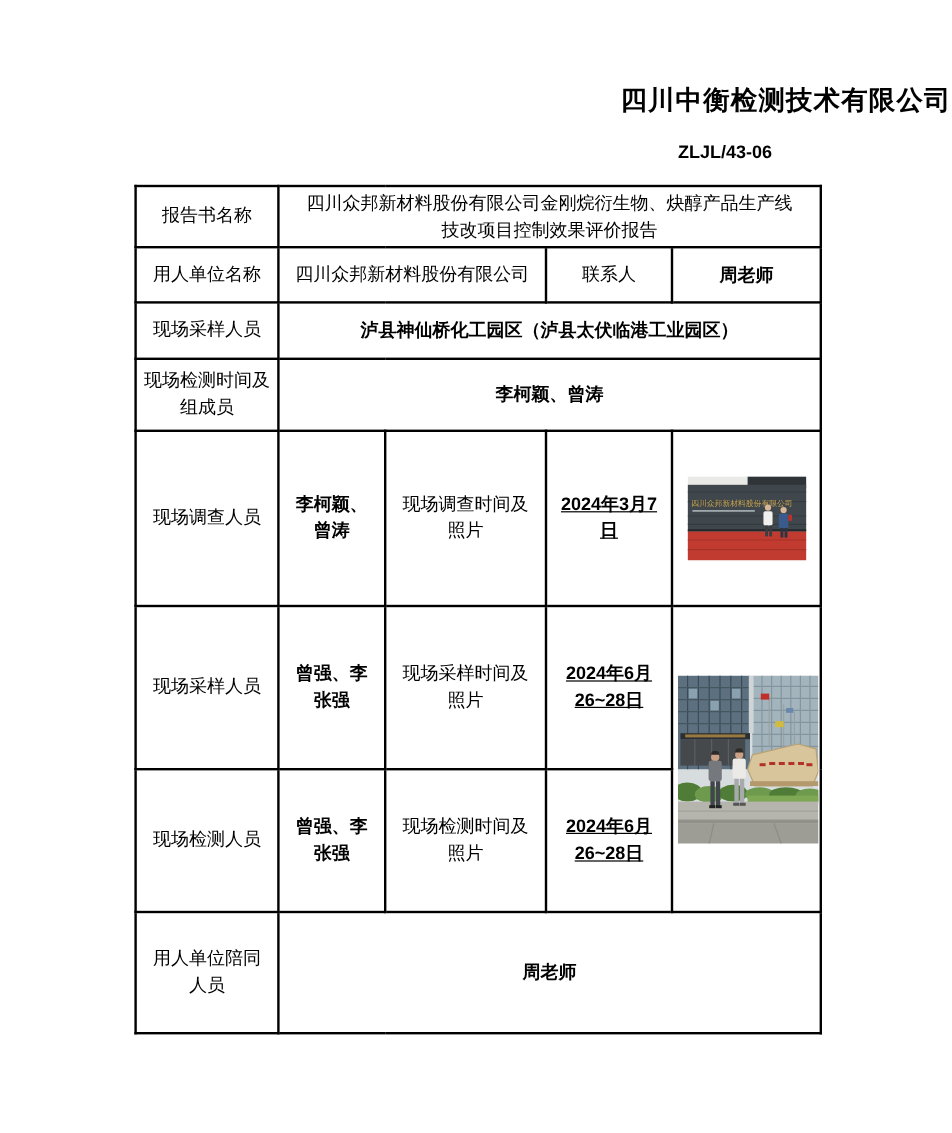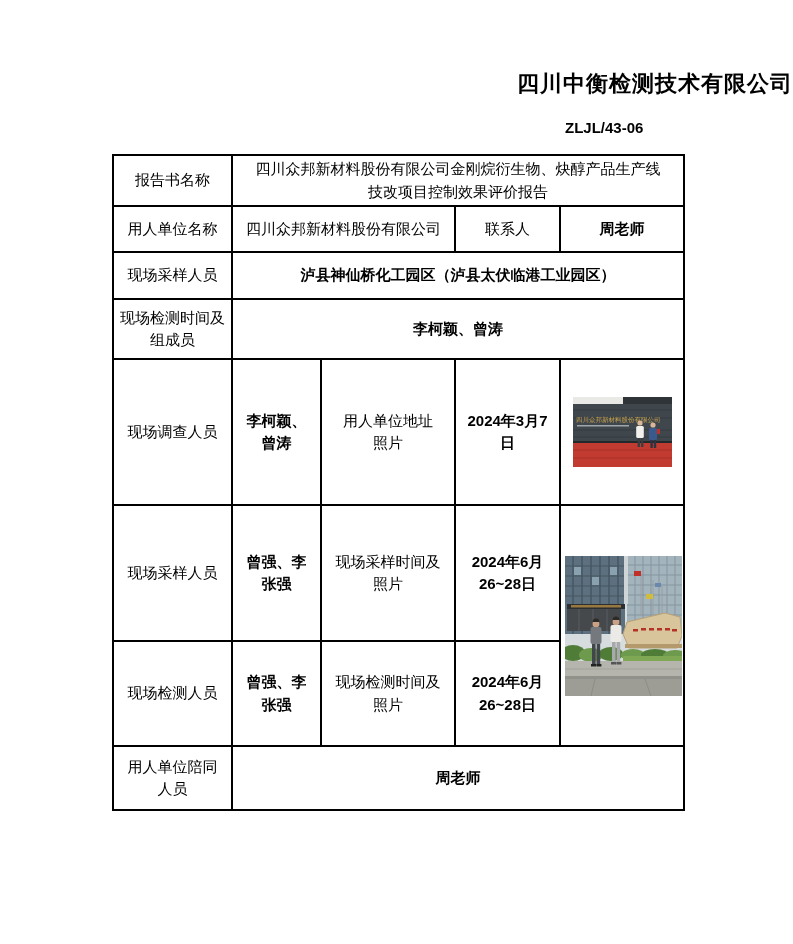--- a/index.html
+++ b/index.html
@@ -8,26 +8,26 @@
   .doc-title{position:absolute;top:69px;left:0;width:100%;margin:0;text-align:right;
              font-size:22px;font-weight:bold;letter-spacing:1px;}
   .doc-subtitle{position:absolute;top:114px;left:0;right:96px;margin:0;text-align:center;
                 font-size:20px;font-weight:bold;letter-spacing:1px;}
   .doc-code{position:absolute;top:119px;left:565px;font-size:15px;font-weight:bold;}
   table.main{position:absolute;left:112px;top:154px;width:573px;
              border-collapse:collapse;table-layout:fixed;}
   table.main td{border:2px solid #000;text-align:center;vertical-align:middle;
                 padding:2px 4px;font-size:15px;line-height:1.5;white-space:pre-line;}
   .r1{height:46px}.r2{height:46px}.r3{height:47px}.r4{height:60px}
-  .r5{height:146px}.r6{height:136px}.r7{height:105px}.r8{height:64px}
+  .r5{height:146px}.r6{height:136px}.r7{height:119px}.r8{height:101px}
   .bold{font-weight:bold;}
   .kai{font-family:"DejaVu Serif","Liberation Serif",serif;}
   .kai-sm{font-family:"DejaVu Serif","Liberation Serif",serif;font-size:14.5px;line-height:1.45;}
   .addr{font-size:16px;margin-left:44px;}
-  .date{font-size:16px;}
+  .date{font-size:16px;text-decoration:underline;}
   .photo{display:block;margin:0 auto;}
 </style>
 </head>
 <body>
 
 <div class="doc">
 
   <h1 class="doc-title">四川中衡检测技术有限公司</h1>
   <div class="doc-code">ZLJL/43-06</div>
 
@@ -58,21 +58,21 @@
       <tr class="r4">
         <td>现场检测时间及
 组成员</td>
         <td colspan="4" class="bold">李柯颖、曾涛</td>
       </tr>
 
       <tr class="r5">
         <td>现场调查人员</td>
         <td class="bold">李柯颖、
 曾涛</td>
-        <td>用人单位地址
+        <td>现场调查时间及
 照片</td>
         <td class="bold date">2024年3月7
 日</td>
         <td>
           <svg class="photo" width="99" height="70" viewBox="0 0 99 70" role="img">
             <rect width="99" height="70" fill="#e9e9e6"></rect>
             <rect x="50" y="0" width="49" height="10" fill="#2e3437"></rect>
             <rect x="0" y="7" width="99" height="39" fill="#40474c"></rect>
             <g stroke="#353c40" stroke-width="1">
               <line x1="0" y1="13" x2="99" y2="13"></line>

